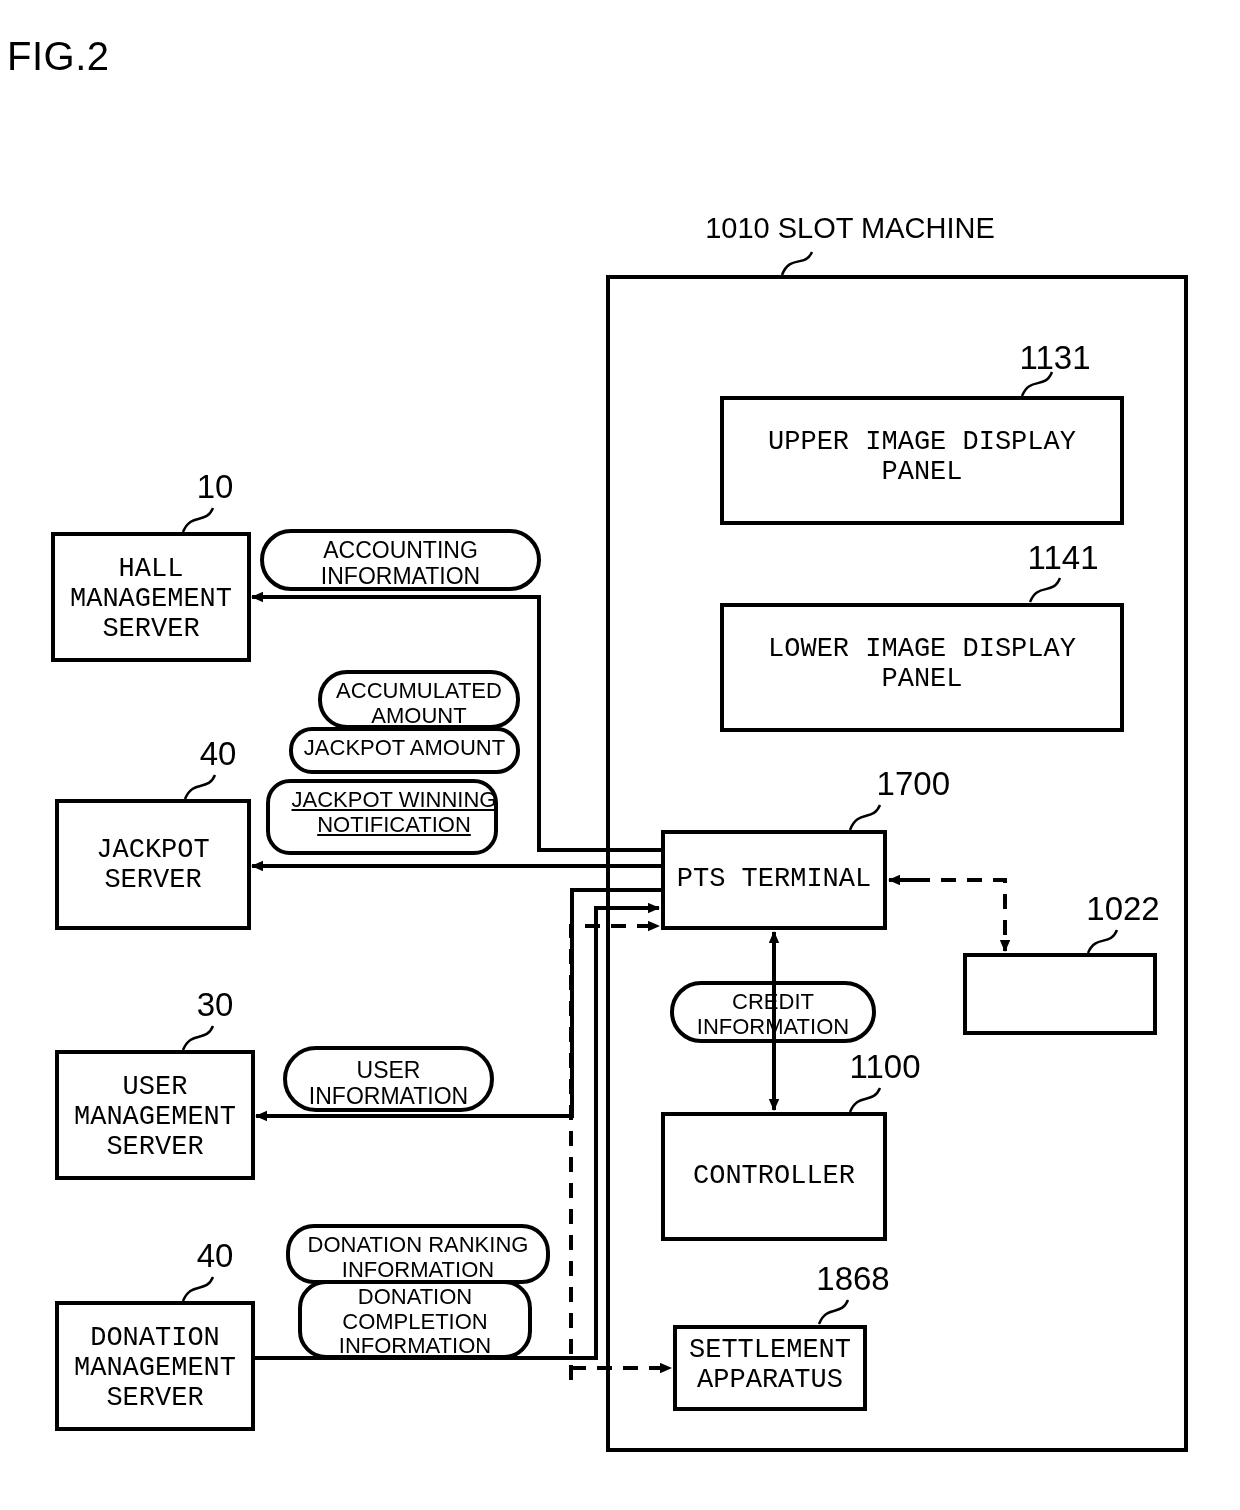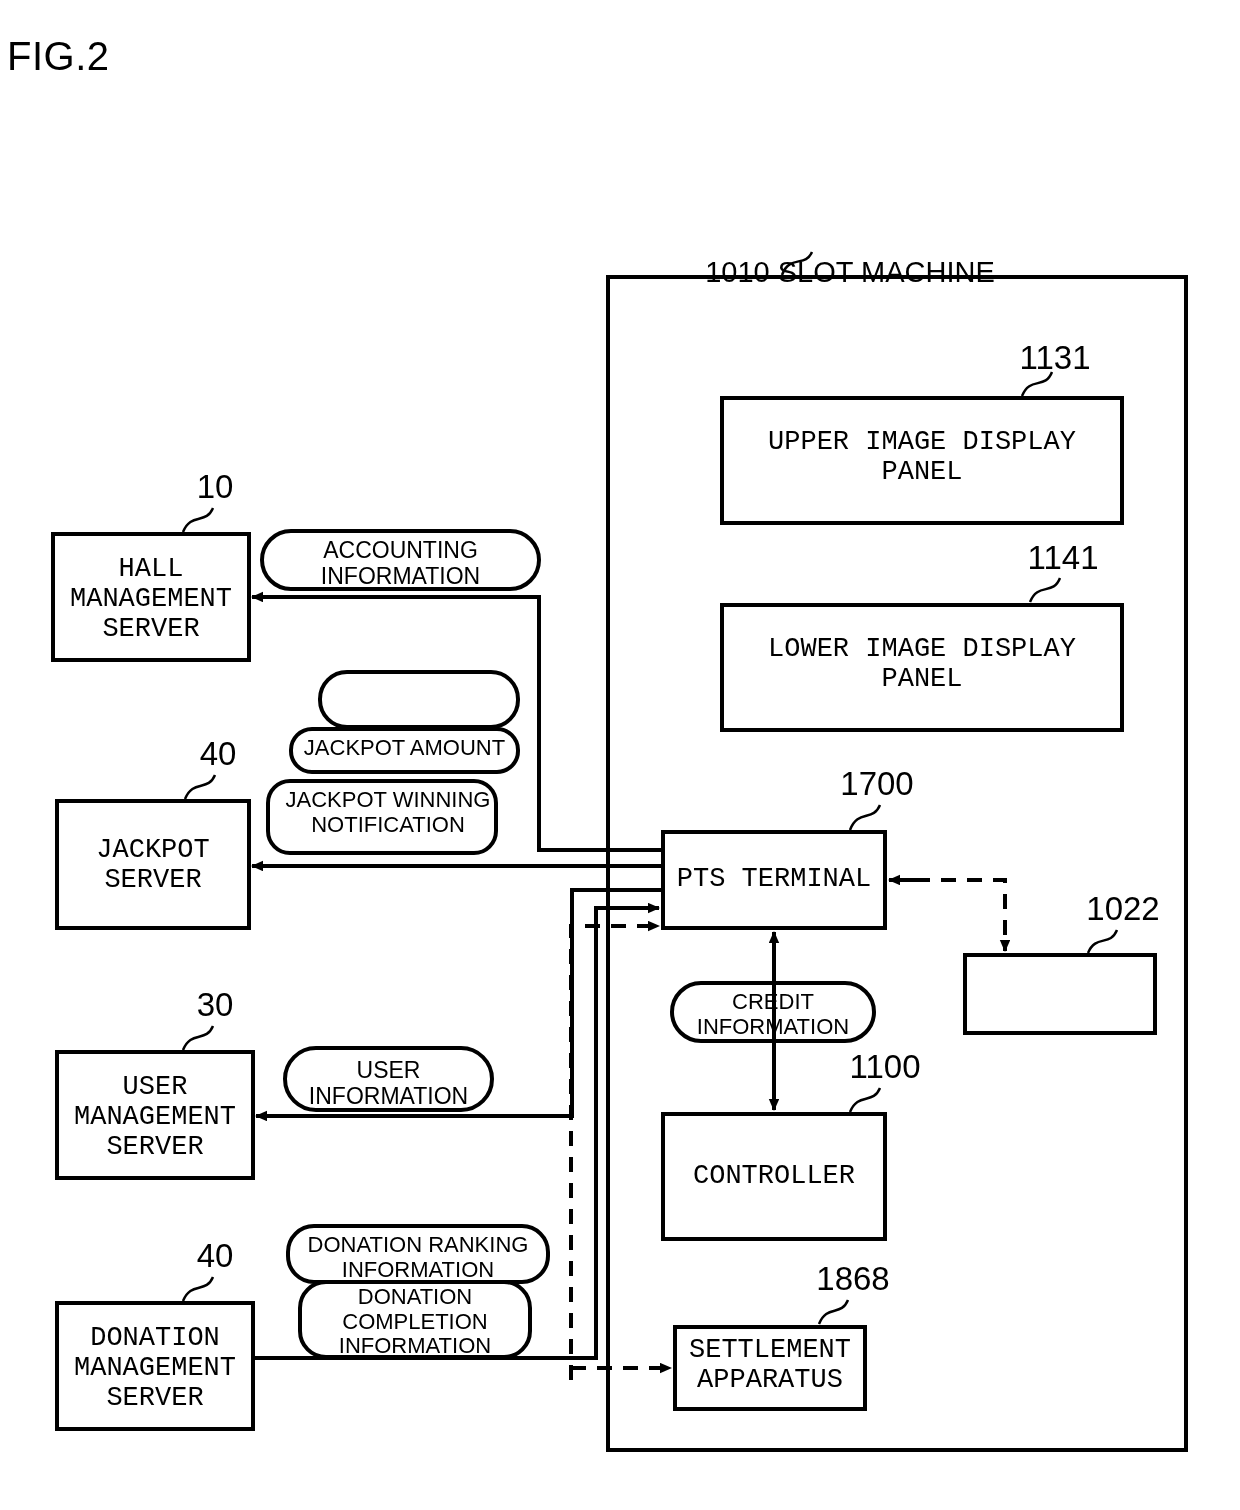--- a/index.html
+++ b/index.html
@@ -55,21 +55,20 @@
     font-size: 23px;
   }
   .pill-label-sm {
     font-size: 22px;
   }
   .ref-num {
     font-size: 33px;
   }
   .caption-top {
     font-size: 29px;
-    margin-top: 44px;
   }
 </style>
 </head>
 <body>
 
 <div id="figure-root">
 
   <div class="fig-title">FIG.2</div>
 
   <svg class="diagram" viewBox="0 0 1240 1510">
@@ -149,21 +148,21 @@
 
   <div class="txt box-label" style="left:722px; top:427px; width:400px;">UPPER IMAGE DISPLAY
 PANEL</div>
   <div class="txt ref-num" style="left:1000px; top:333px; width:110px;margin-top:7px;">1131</div>
 
   <div class="txt box-label" style="left:722px; top:634px; width:400px;">LOWER IMAGE DISPLAY
 PANEL</div>
   <div class="txt ref-num" style="left:1008px; top:540px; width:110px;">1141</div>
 
   <div class="txt box-label" style="left:663px; top:864px; width:222px;">PTS TERMINAL</div>
-  <div class="txt ref-num" style="left:822px; top:766px; width:110px;">1700</div>
+  <div class="txt ref-num" style="left:840px; top:766px; width:110px;text-align:right;">1700</div>
 
   <div class="txt ref-num" style="left:1068px; top:891px; width:110px;">1022</div>
 
   <div class="txt box-label" style="left:663px; top:1161px; width:222px;">CONTROLLER</div>
   <div class="txt ref-num" style="left:830px; top:1049px; width:110px;">1100</div>
 
   <div class="txt box-label" style="left:671px; top:1335px; width:198px;">SETTLEMENT
 APPARATUS</div>
   <div class="txt ref-num" style="left:798px; top:1261px; width:110px;">1868</div>
 
@@ -182,24 +181,26 @@
   <div class="txt ref-num" style="left:175px; top:987px; width:80px;">30</div>
 
   <div class="txt box-label" style="left:51px; top:1323px; width:208px;">DONATION
 MANAGEMENT
 SERVER</div>
   <div class="txt ref-num" style="left:175px; top:1238px; width:80px;">40</div>
 
   <div class="txt pill-label" style="left:262px; top:538px; width:277px;">ACCOUNTING
 INFORMATION</div>
 
+  <div class="txt pill-label-sm" style="left:320px; top:679px; width:198px;">ACCUMULATED
+AMOUNT</div>
 
   <div class="txt pill-label-sm" style="left:291px; top:736px; width:227px;">JACKPOT AMOUNT</div>
 
-  <div class="txt pill-label-sm" style="left:274px; top:788px; width:228px;">JACKPOT WINNING
+  <div class="txt pill-label-sm" style="left:280px; top:788px; width:228px;text-decoration:underline;">JACKPOT WINNING
 NOTIFICATION</div>
 
   <div class="txt pill-label" style="left:285px; top:1058px; width:207px;">USER
 INFORMATION</div>
 
   <div class="txt pill-label-sm" style="left:288px; top:1233px; width:260px;">DONATION RANKING
 INFORMATION</div>
 
   <div class="txt pill-label-sm" style="left:300px; top:1285px; width:230px;">DONATION
 COMPLETION

